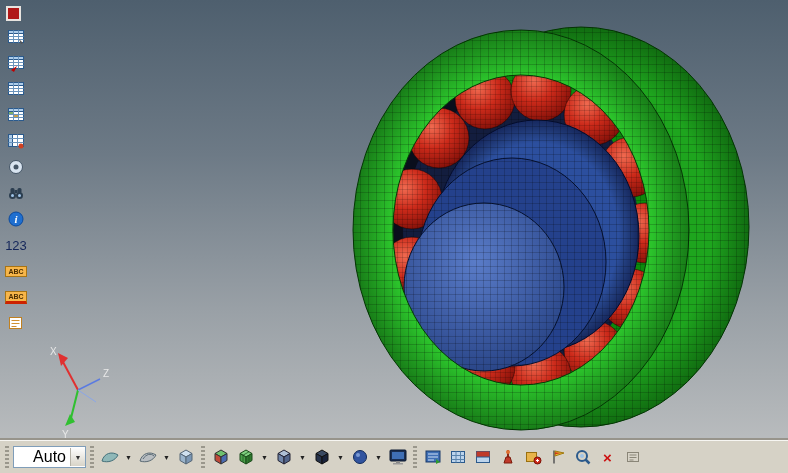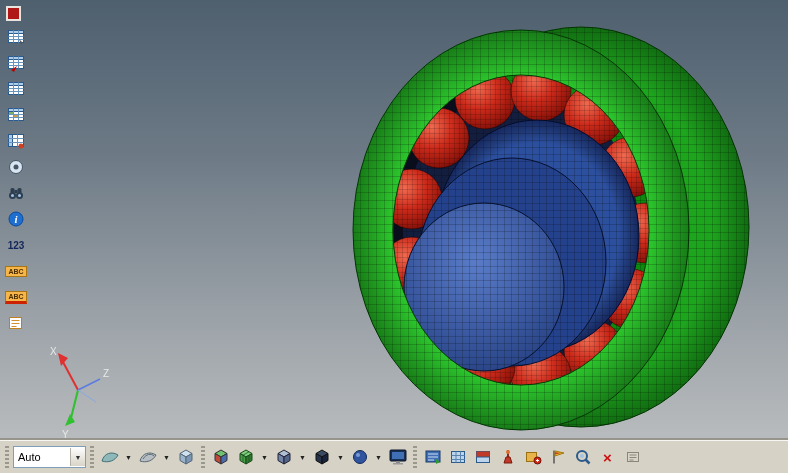--- a/index.html
+++ b/index.html
@@ -9,32 +9,32 @@
   .viewport{position:absolute;left:0;top:0;right:0;bottom:32px;
             background:linear-gradient(180deg,#4e5f6e 0%,#6d7a86 35%,#99a0a6 70%,#b9bcbe 100%);}
   .scene{position:absolute;left:0;top:0;}
   .triad{position:absolute;left:44px;top:344px;}
   
   .app-icon{position:absolute;left:6px;top:6px;width:15px;height:15px;border:none;padding:0;
             background:#b01818;box-shadow:inset 0 0 0 2px #e8e4e0, inset 0 0 0 3px #b01818;}
   .left-toolbar{position:absolute;left:5px;top:26px;display:flex;flex-direction:column;gap:4px;align-items:center;}
   .tool-btn{width:22px;height:22px;display:flex;align-items:center;justify-content:center;
             background:transparent;border:none;padding:0;cursor:pointer;}
-  .num-label{font-size:10px;font-weight:bold;color:#14265a;letter-spacing:0;}
+  .num-label{font-size:13px;font-weight:normal;color:#14265a;letter-spacing:0;}
   .abc-tag{display:inline-block;background:#f7b64a;border:1px solid #a87414;font-size:7px;
            font-weight:bold;color:#4a2d00;padding:1px 2px;line-height:1;}
   .abc-red{border-bottom:3px solid #cc2200;}
   
   .bottom-toolbar{position:absolute;left:0;right:0;bottom:0;height:32px;background:#d6d2c6;
                   border-top:1px solid #f7f6f2;box-shadow:0 -2px 0 #97948b;
                   display:flex;align-items:center;gap:2px;padding:0 3px;}
   .grip{width:4px;height:22px;margin:0 2px;cursor:move;
         background:repeating-linear-gradient(180deg,#9a978c 0 2px,rgba(0,0,0,0) 2px 4px);}
   .combo{display:flex;align-items:center;height:20px;background:#fff;border:1px solid #7f9db9;}
-  .combo .value{font-size:11px;color:#000;padding:0 4px;min-width:48px;text-align:left;}
+  .combo .value{font-size:16px;color:#000;padding:0 4px;min-width:48px;text-align:right;}
   .combo .drop{width:15px;height:18px;border:none;border-left:1px solid #b5b2a8;
                background:linear-gradient(#fdfdfd,#d8d4c8);font-size:7px;color:#333;
                display:flex;align-items:center;justify-content:center;padding:0;cursor:pointer;}
   .tb-btn{width:23px;height:24px;border:none;background:transparent;display:flex;
           align-items:center;justify-content:center;padding:0;cursor:pointer;}
   .chev{width:11px;height:24px;border:none;background:transparent;font-size:7px;color:#222;
         padding:0;cursor:pointer;display:flex;align-items:center;justify-content:center;}
   .red-x{color:#cc1111;font-weight:bold;font-size:15px;line-height:1;}
 </style>
 </head>

